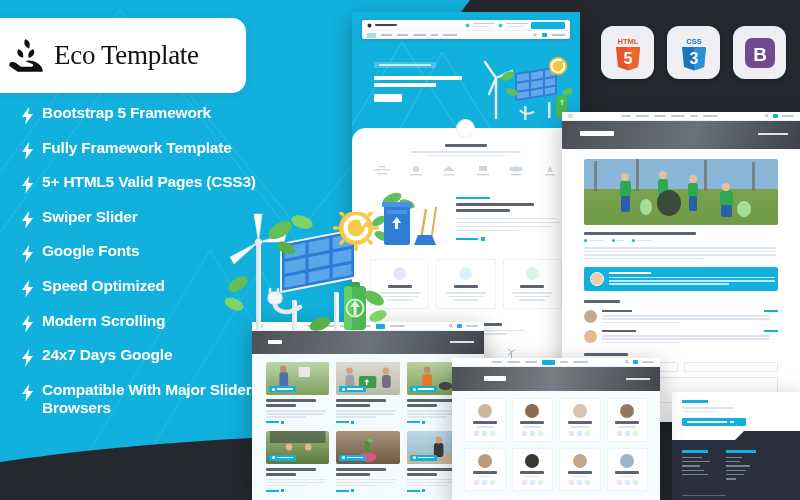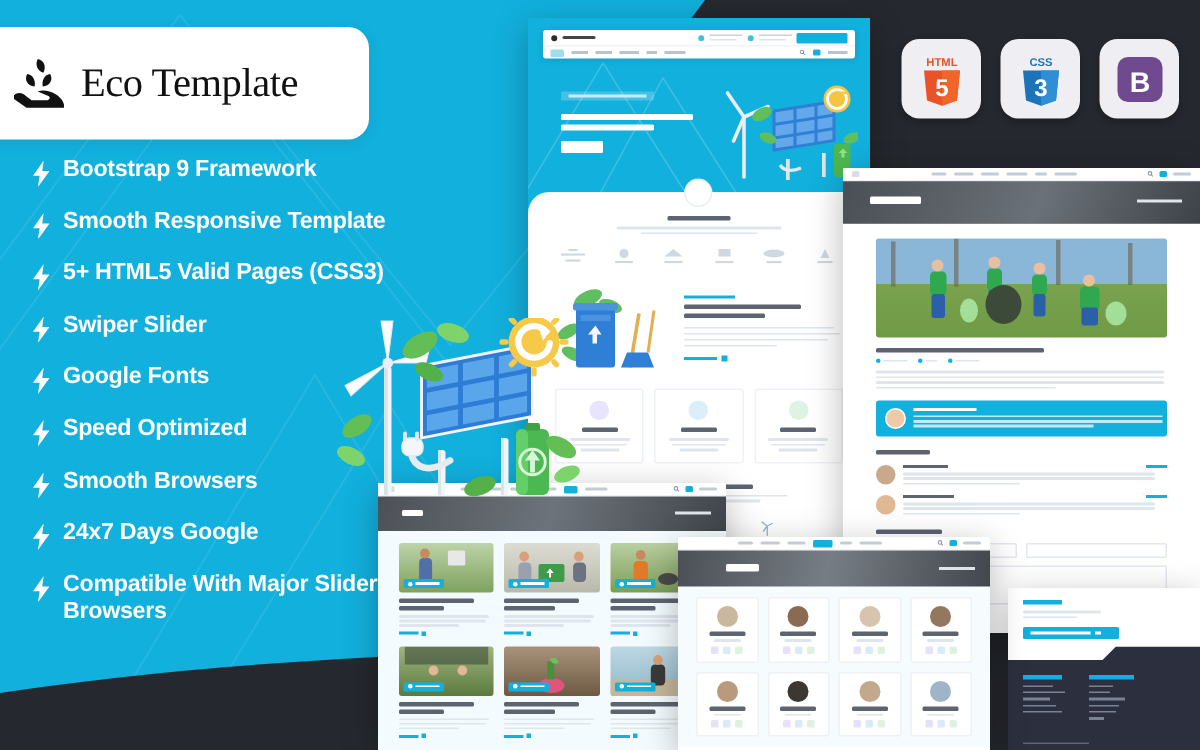--- a/index.html
+++ b/index.html
@@ -929,27 +929,27 @@
                  C27 28.5 33 29.5 37 32 C41.5 34.8 44 38.5 44 41 L44 43 L14 43 L4 36 Z" fill="#111"></path>
       </svg>
       <span class="logo-text">Eco Template</span>
     </div>
 
     <div class="features">
       <div class="feat">
         <svg class="feat-icon" viewBox="0 0 10 16">
             <path d="M6.5 0 L0 9.2 H4 L3 16 L10 6.4 H5.6 Z" fill="#fff"></path>
           </svg>
-        <span class="feat-label">Bootstrap 9 Framework</span>
+        <span class="feat-label">Bootstrap 5 Framework</span>
       </div>
       <div class="feat">
         <svg class="feat-icon" viewBox="0 0 10 16">
             <path d="M6.5 0 L0 9.2 H4 L3 16 L10 6.4 H5.6 Z" fill="#fff"></path>
           </svg>
-        <span class="feat-label">Smooth Responsive Template</span>
+        <span class="feat-label">Fully Framework Template</span>
       </div>
       <div class="feat">
         <svg class="feat-icon" viewBox="0 0 10 16">
             <path d="M6.5 0 L0 9.2 H4 L3 16 L10 6.4 H5.6 Z" fill="#fff"></path>
           </svg>
         <span class="feat-label">5+ HTML5 Valid Pages (CSS3)</span>
       </div>
       <div class="feat">
         <svg class="feat-icon" viewBox="0 0 10 16">
             <path d="M6.5 0 L0 9.2 H4 L3 16 L10 6.4 H5.6 Z" fill="#fff"></path>
@@ -965,21 +965,21 @@
       <div class="feat">
         <svg class="feat-icon" viewBox="0 0 10 16">
             <path d="M6.5 0 L0 9.2 H4 L3 16 L10 6.4 H5.6 Z" fill="#fff"></path>
           </svg>
         <span class="feat-label">Speed Optimized</span>
       </div>
       <div class="feat">
         <svg class="feat-icon" viewBox="0 0 10 16">
             <path d="M6.5 0 L0 9.2 H4 L3 16 L10 6.4 H5.6 Z" fill="#fff"></path>
           </svg>
-        <span class="feat-label">Smooth Browsers</span>
+        <span class="feat-label">Modern Scrolling</span>
       </div>
       <div class="feat">
         <svg class="feat-icon" viewBox="0 0 10 16">
             <path d="M6.5 0 L0 9.2 H4 L3 16 L10 6.4 H5.6 Z" fill="#fff"></path>
           </svg>
         <span class="feat-label">24x7 Days Google</span>
       </div>
       <div class="feat">
         <svg class="feat-icon" viewBox="0 0 10 16">
             <path d="M6.5 0 L0 9.2 H4 L3 16 L10 6.4 H5.6 Z" fill="#fff"></path>

